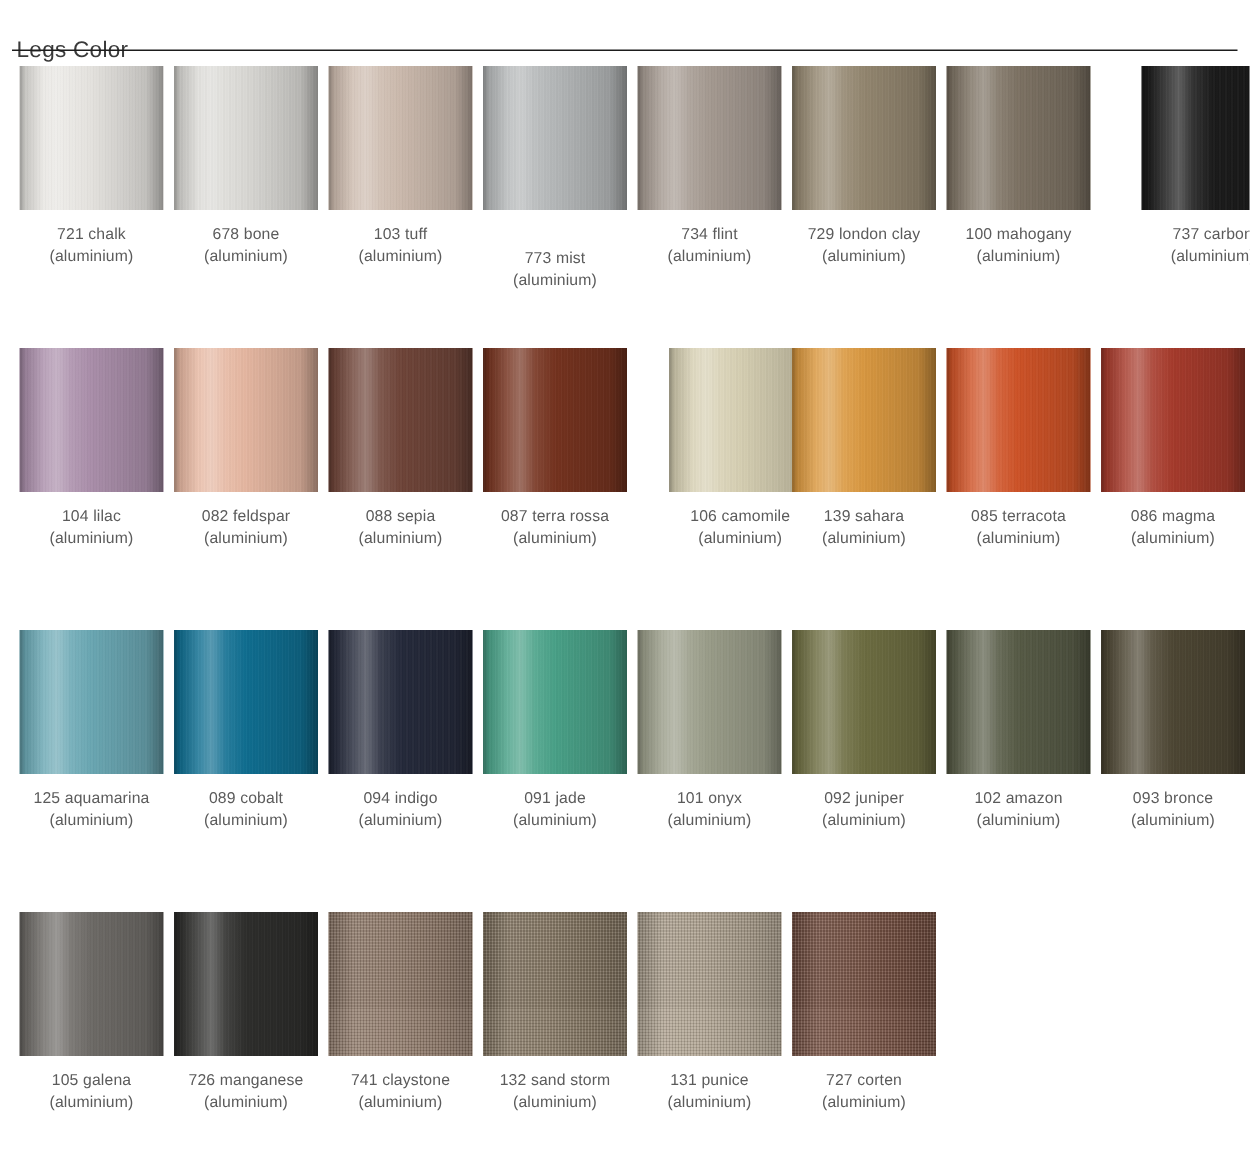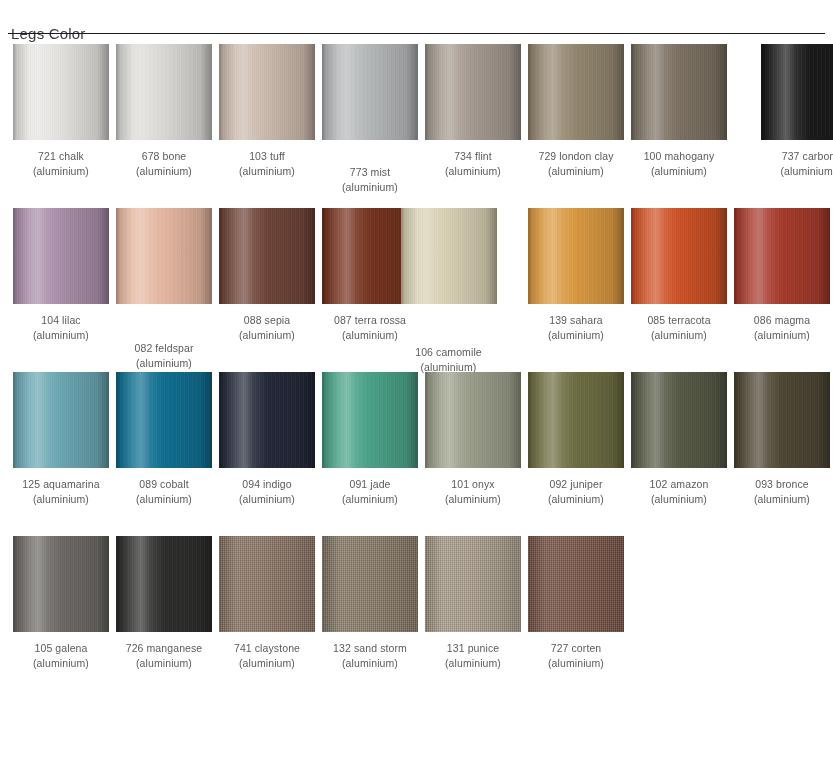--- a/index.html
+++ b/index.html
@@ -19,21 +19,21 @@
     font-size:15px;font-weight:400;color:#3a3a3a;
     letter-spacing:.2px;white-space:nowrap;
   }
   .header-rule{
     position:absolute;left:8px;top:33px;width:817px;height:1px;
     background:#1d1d1d;
   }
 
   
   .grid{position:absolute;left:0;top:44px;width:833px;}
-  .row{position:relative;height:164px;}
+  .row{position:relative;height:188px;}
   .cell{
     position:absolute;top:0;width:103px;
     display:flex;flex-direction:column;align-items:center;
   }
   .swatch{
     position:relative;width:96px;height:96px;
     overflow:hidden;
     background:#cccccc;
   }
   
@@ -194,21 +194,21 @@
         <div class="cell" style="left: 9.5px;">
           <div class="swatch" style="background: rgb(171, 143, 171);">
             <div class="shade"></div>
             <div class="grain"></div>
           </div>
           <div class="label">
             <span class="name">104 lilac</span>
             <span class="sub">(aluminium)</span>
           </div>
         </div>
-        <div class="cell" style="left: 112.5px; gap: 28px;">
+        <div class="cell" style="left: 112.5px;">
           <div class="swatch" style="background: rgb(232, 185, 163);">
             <div class="shade"></div>
             <div class="grain"></div>
           </div>
           <div class="label">
             <span class="name">082 feldspar</span>
             <span class="sub">(aluminium)</span>
           </div>
         </div>
         <div class="cell" style="left: 215.5px;">
@@ -224,21 +224,21 @@
         <div class="cell" style="left: 318.5px;">
           <div class="swatch" style="background: rgb(118, 51, 31);">
             <div class="shade"></div>
             <div class="grain"></div>
           </div>
           <div class="label">
             <span class="name">087 terra rossa</span>
             <span class="sub">(aluminium)</span>
           </div>
         </div>
-        <div class="cell" style="left: 397px; gap: 32px;">
+        <div class="cell" style="left: 442px;">
           <div class="swatch" style="background: rgb(217, 210, 181);">
             <div class="shade"></div>
             <div class="grain"></div>
           </div>
           <div class="label">
             <span class="name">106 camomile</span>
             <span class="sub">(aluminium)</span>
           </div>
         </div>
         <div class="cell" style="left: 524.5px;">

